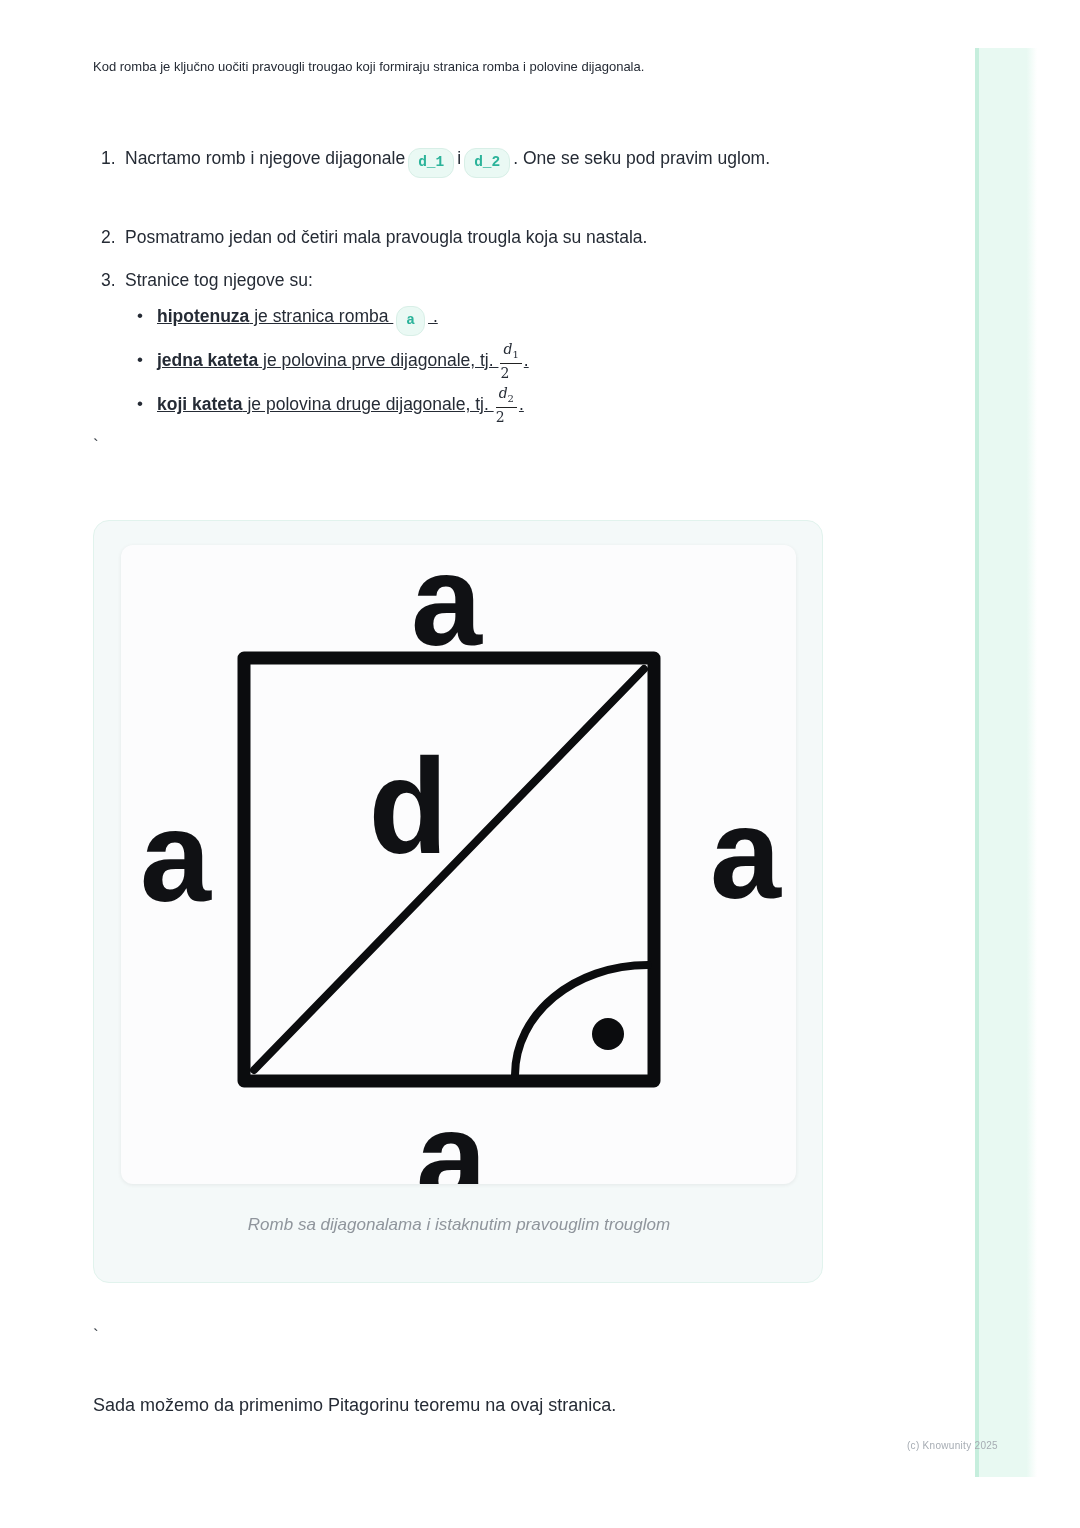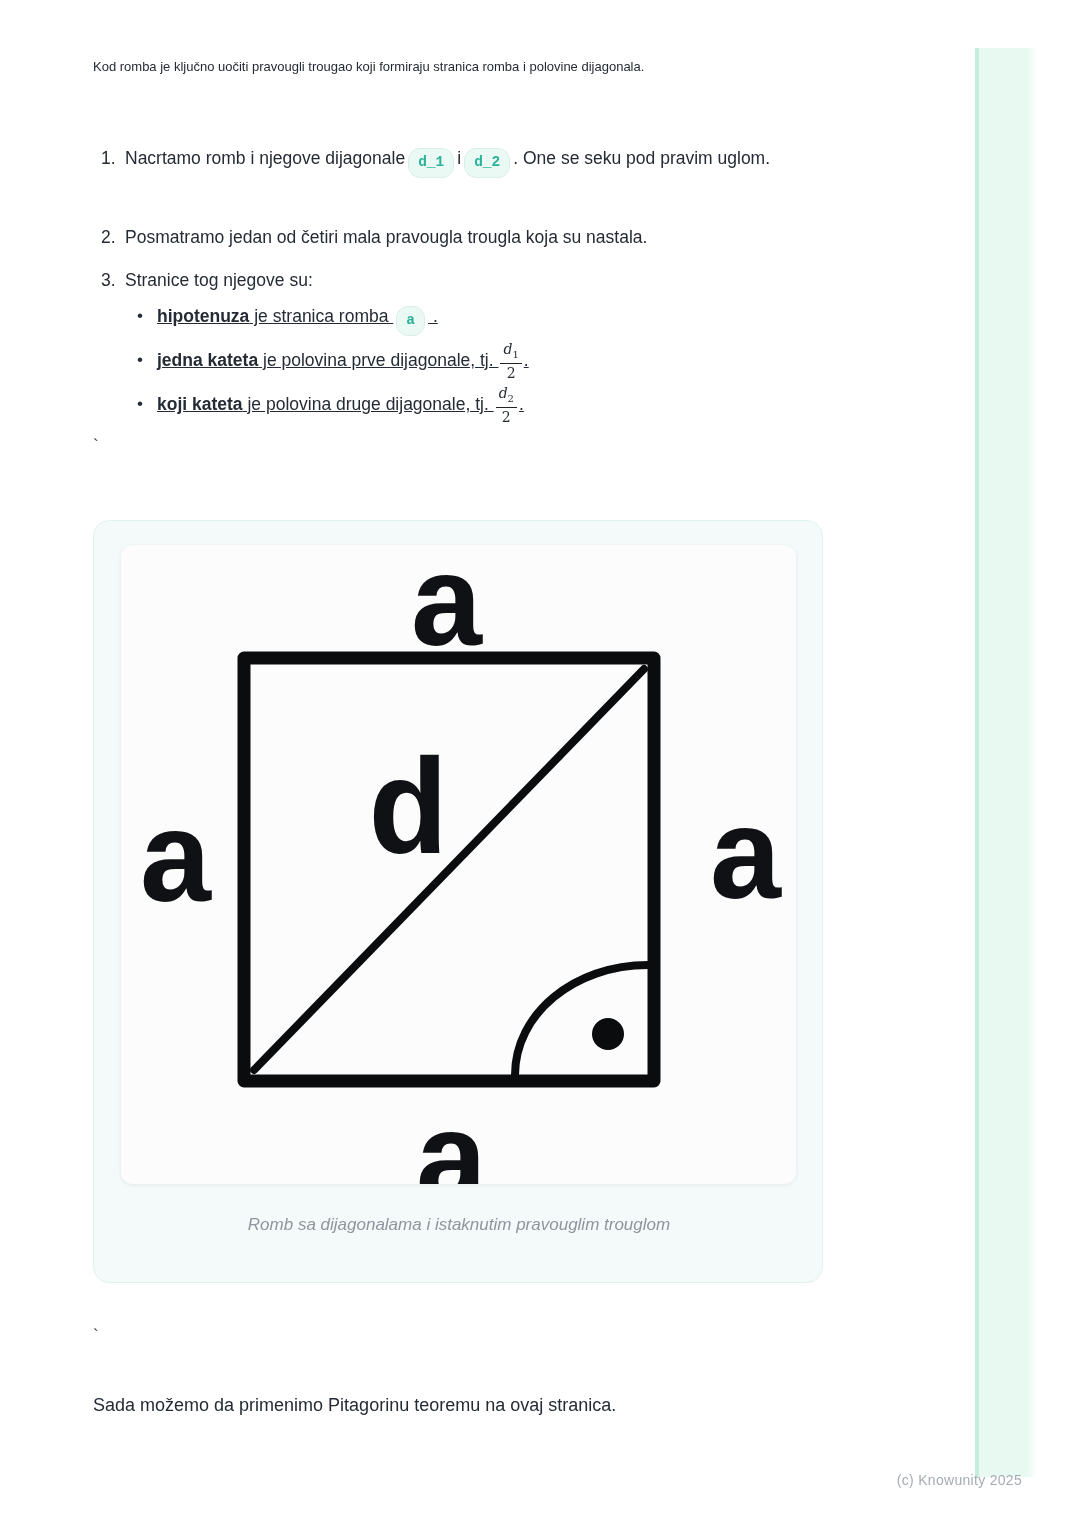--- a/index.html
+++ b/index.html
@@ -27,21 +27,21 @@
   .row.bullet .li-body{flex:1;margin-left:0;text-decoration:underline;}
   b{font-weight:700;}
   .badge{
     display:inline-block;font-family:"Liberation Mono",monospace;
     font-size:14.5px;font-weight:700;line-height:1;
     color:var(--accent,#2bb39a);background:var(--badge-bg,#eaf9f4);
     border:1px solid var(--badge-border,#d8efe7);border-radius:12px;
     padding:6px 9px 7px 9px;margin:8px 3px;vertical-align:-2px;
   }
   .frac{
-    display:inline-block;text-align:center;vertical-align:-12px;
+    display:inline-block;text-align:left;vertical-align:-12px;
     font-family:"DejaVu Serif",serif;line-height:1;margin:0 2px;
   }
   .frac .top{display:block;font-style:italic;font-size:14px;line-height:15px;
     border-bottom:1.4px solid #222;padding:0 3px 1px 3px;}
   .frac .top sub{font-size:10px;font-style:normal;}
   .frac .bot{display:block;font-size:14px;line-height:16px;padding-top:1px;}
   .tick{position:absolute;left:93px;font-size:17px;color:#3a4149;}
   .figure-card{
     position:absolute;left:93px;top:520px;width:730px;height:763px;
     background:var(--card-bg,#f4f9f9);border:1.5px solid var(--card-border,#e1f3ed);
@@ -59,22 +59,22 @@
   }
   .caption{
     position:absolute;left:0;top:694px;width:730px;text-align:center;
     font-size:17px;font-style:italic;color:var(--muted,#8f959c);
   }
   .closing{
     position:absolute;left:93px;top:1390px;width:740px;
     font-size:18px;line-height:30px;color:var(--text,#252b35);z-index:2;
   }
   .footer{
-    position:absolute;top:1440px;right:58px;font-size:14px;
-    color:var(--footer,#a6acb3);letter-spacing:0.3px;z-index:3;margin-top:32px;
+    position:absolute;top:1440px;right:82px;font-size:10px;
+    color:var(--footer,#a6acb3);letter-spacing:0.3px;z-index:3;
   }
 </style>
 </head>
 <body>
 
 <div class="side-rail"></div>
 
 <div class="content">
 
   <p class="intro">Kod romba je ključno uočiti pravougli trougao koji formiraju stranica romba i polovine dijagonala.</p>

